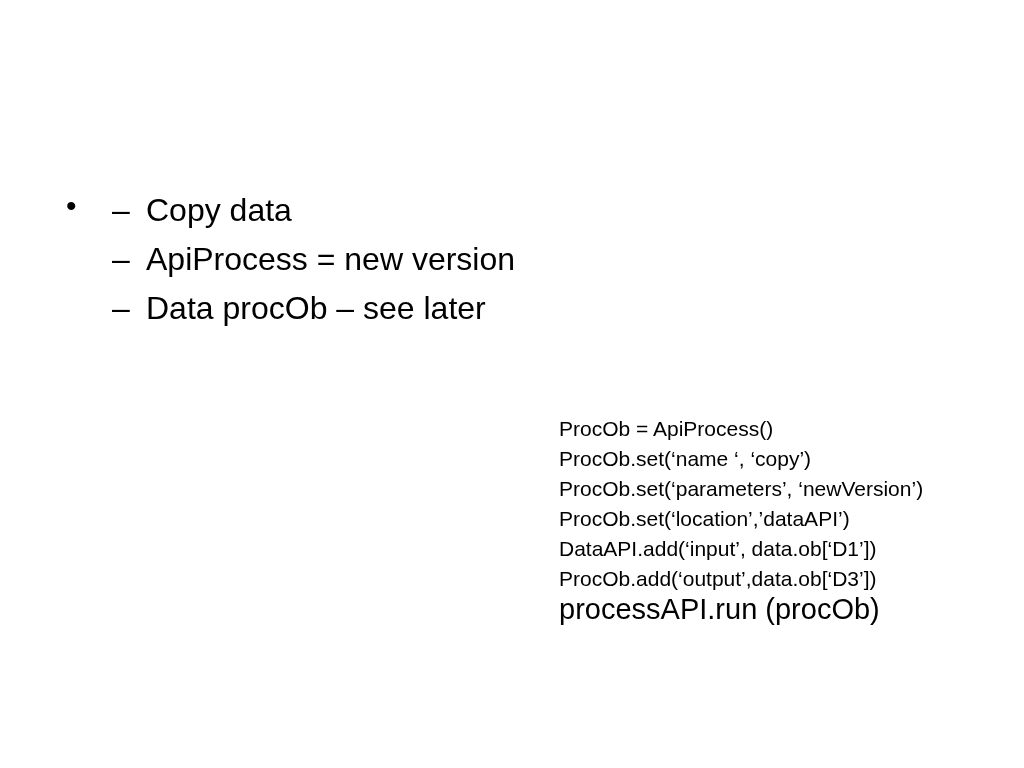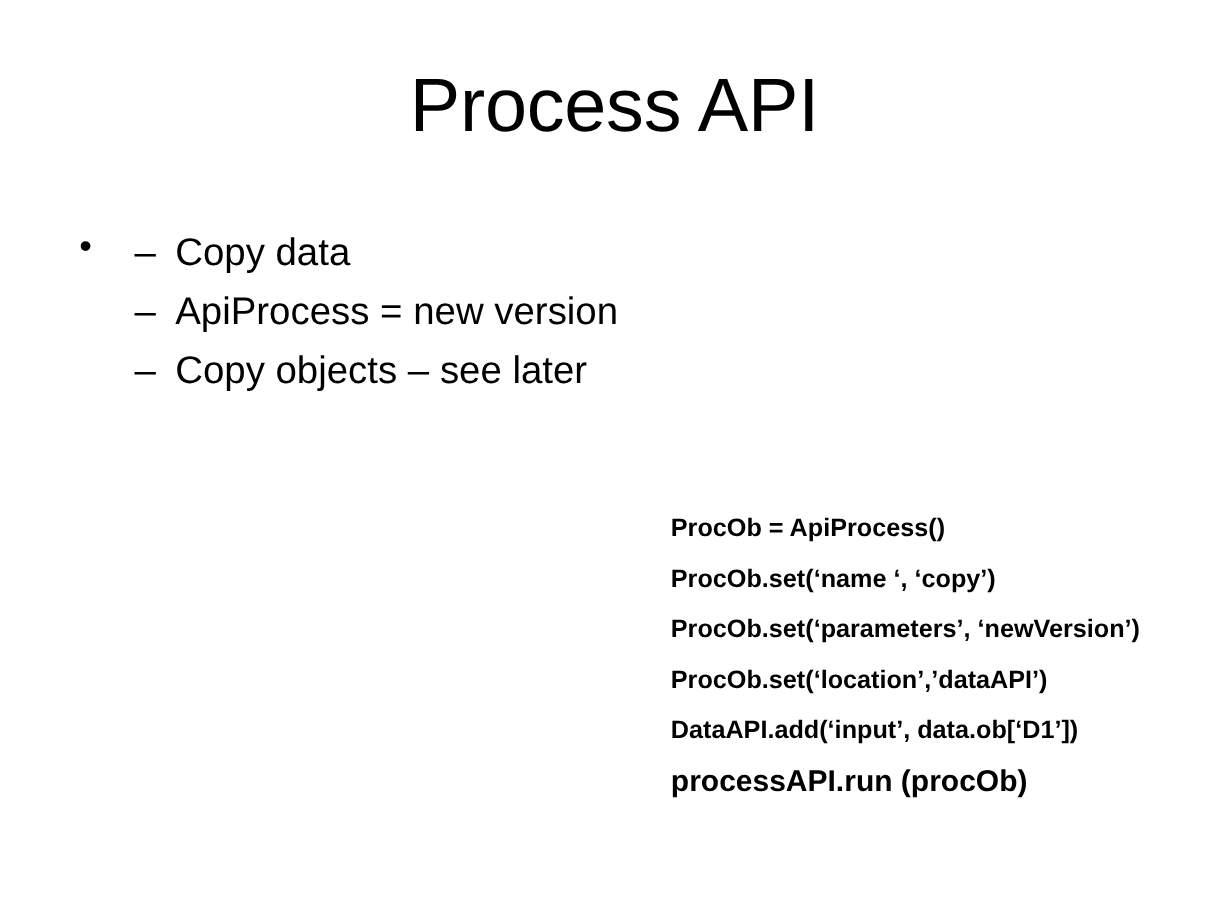--- a/index.html
+++ b/index.html
@@ -82,60 +82,59 @@
     position: absolute;
     left: 559px;
     top: 414px;
     width: 440px;
   }
   .code-line {
     display: block;
     font-size: 21px;
     line-height: 30px;
     white-space: pre;
-    font-weight: 700;
-    margin-top: 12px;
+    font-weight: 400;
   }
   .code-line.emphasis {
-    font-size: 25px;
+    font-size: 29px;
     line-height: 31px;
   }
 </style>
 </head>
 <body>
 
 <div id="slide">
 
-  <div class="slide-title">Process API</div>
 
   <div class="outline">
 
     <div class="lvl1">
       <span class="marker">•</span>
     </div>
 
     <div class="lvl2">
       <span class="marker">–</span>
       <span>Copy data</span>
     </div>
 
     <div class="lvl2">
       <span class="marker">–</span>
       <span>ApiProcess = new version</span>
     </div>
 
     <div class="lvl2">
       <span class="marker">–</span>
-      <span>Copy objects – see later</span>
+      <span>Data procOb – see later</span>
     </div>
 
   </div>
 
   <div class="code-block">
     <span class="code-line">ProcOb = ApiProcess()</span>
     <span class="code-line">ProcOb.set(‘name ‘, ‘copy’)</span>
     <span class="code-line">ProcOb.set(‘parameters’, ‘newVersion’)</span>
     <span class="code-line">ProcOb.set(‘location’,’dataAPI’)</span>
     <span class="code-line">DataAPI.add(‘input’, data.ob[‘D1’])</span>
+    <span class="code-line">ProcOb.add(‘output’,data.ob[‘D3’])</span>
     <span class="code-line emphasis">processAPI.run (procOb)</span>
   </div>
 
 </div>
 
 </body></html>

